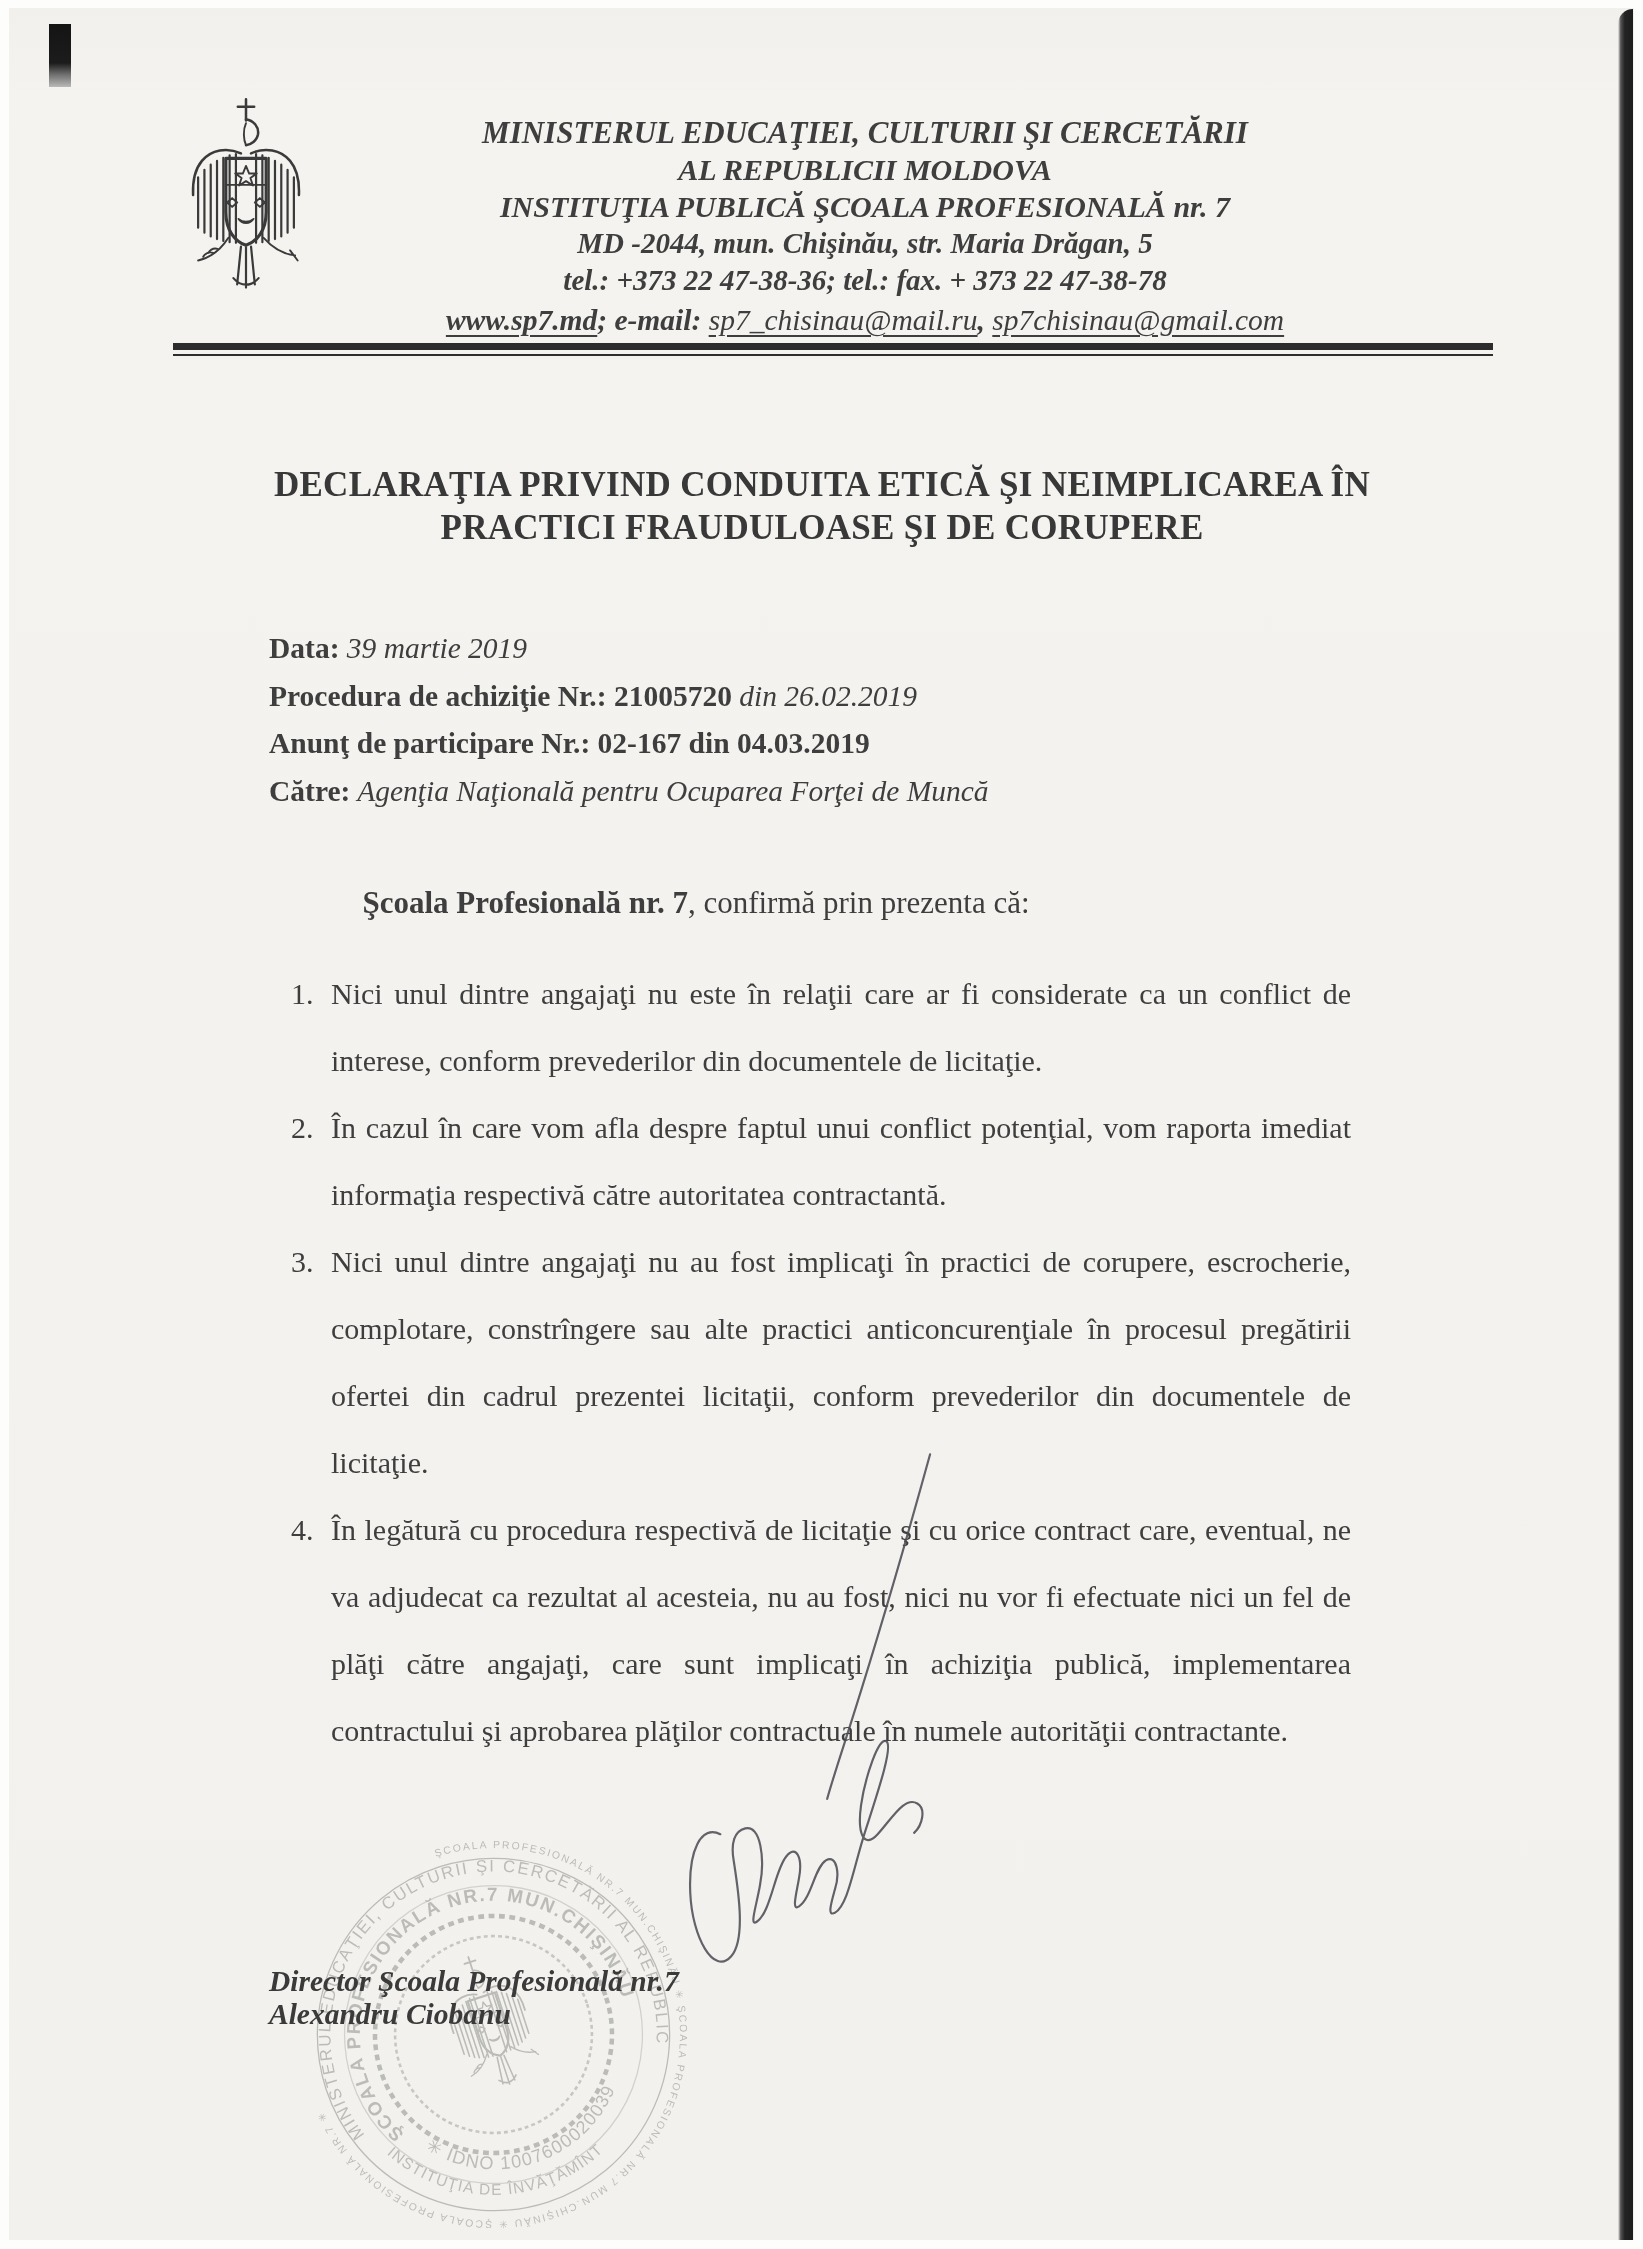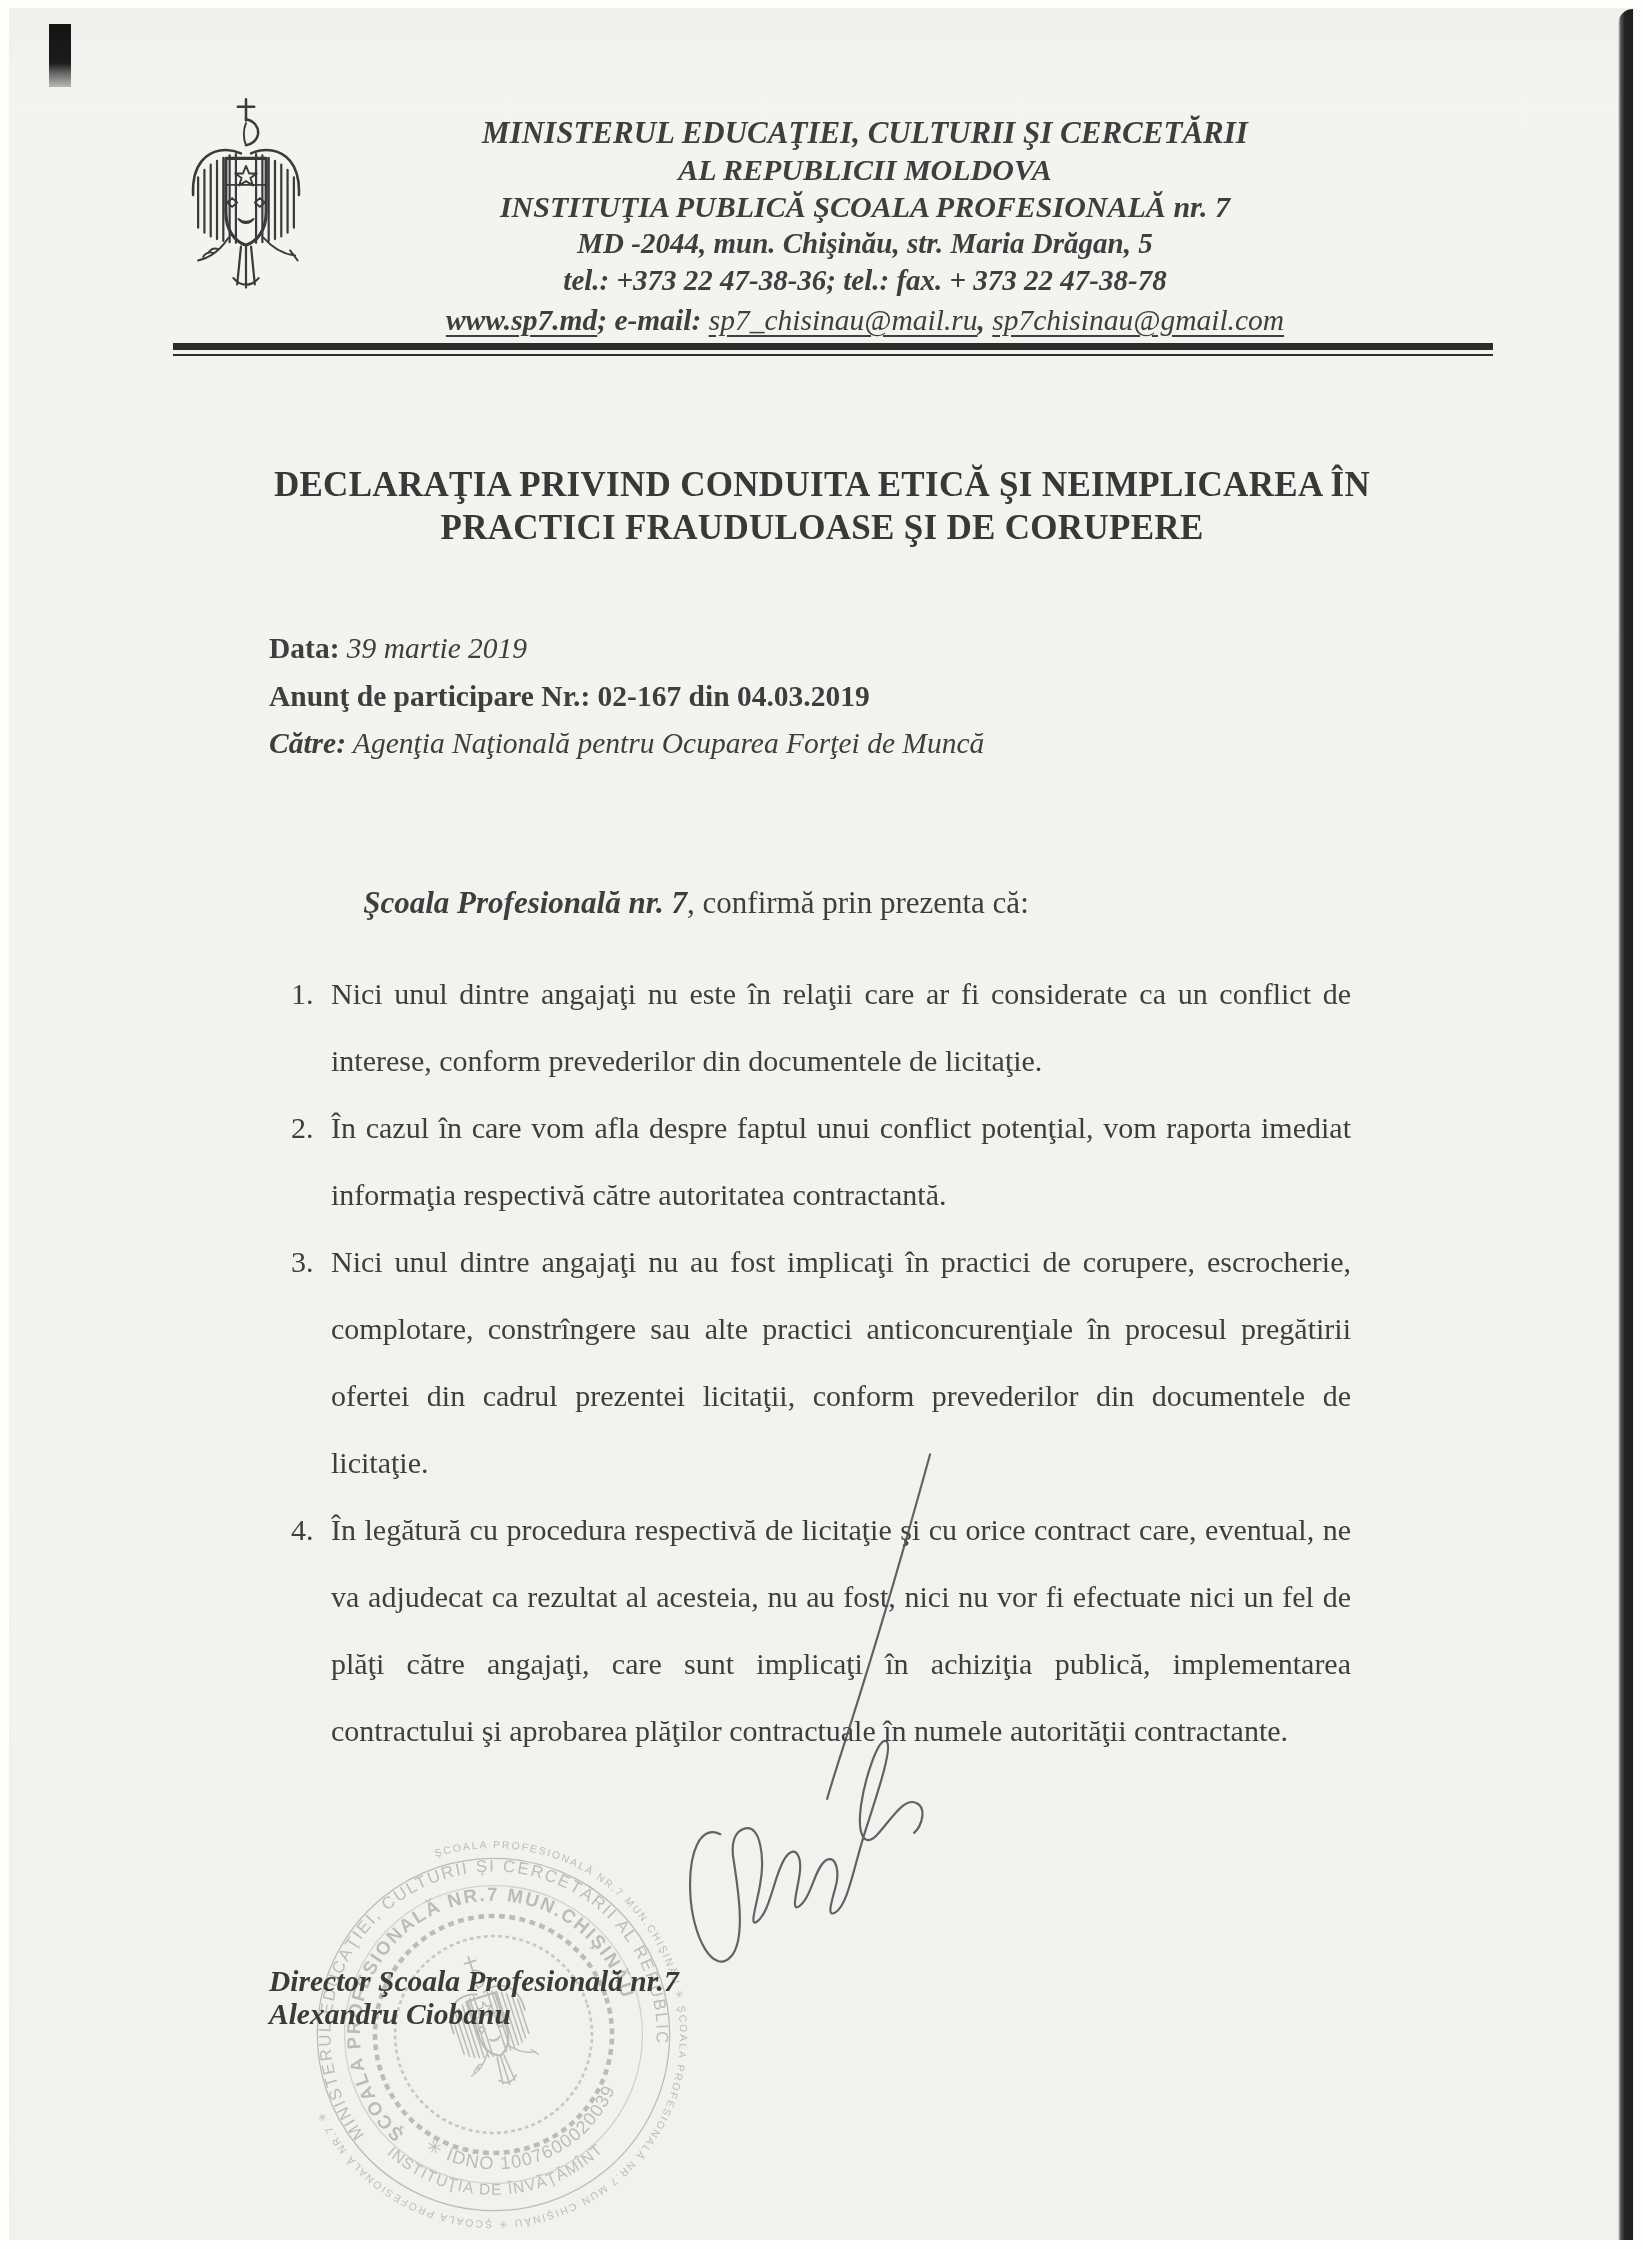--- a/index.html
+++ b/index.html
@@ -55,21 +55,21 @@
   .doc-title{
     position:absolute;left:0;top:463px;width:1644px;text-align:center;
     font-weight:bold;font-size:35px;line-height:43px;color:#383838;
     letter-spacing:0.3px;z-index:2;
   }
   
   .meta{position:absolute;left:269px;top:629px;font-size:29.5px;line-height:38px;z-index:2;}
   .meta .row{margin-bottom:9.6px;}
   .b{font-weight:bold;}
   .i{font-style:italic;}
-  .bi{font-weight:bold;font-style:italic;}
+  .bi{font-weight:bold;}
   
   .confirm{
     position:absolute;left:0;top:885px;width:1392px;text-align:center;
     font-size:31px;z-index:2;
   }
   
   .list{
     position:absolute;left:291px;top:960px;width:1060px;
     font-size:30px;line-height:67px;text-align:justify;z-index:2;
   }
@@ -159,20 +159,21 @@
     <div class="bar2"></div>
   </div>
 
   <div class="doc-title">
     <div>DECLARAŢIA PRIVIND CONDUITA ETICĂ ŞI NEIMPLICAREA ÎN</div>
     <div>PRACTICI FRAUDULOASE ŞI DE CORUPERE</div>
   </div>
 
   <div class="meta">
     <div class="row"><span class="b">Data:</span><span class="i"> 39 martie 2019</span></div>
+    <div class="row"><span class="b">Procedura de achiziţie Nr.: 21005720 </span><span class="i">din 26.02.2019</span></div>
     <div class="row"><span class="b">Anunţ de participare Nr.: 02-167 din 04.03.2019</span></div>
     <div class="row"><span class="bi">Către:</span><span class="i"> Agenţia Naţională pentru Ocuparea Forţei de Muncă</span></div>
   </div>
 
   <div class="confirm"><span class="bi">Şcoala Profesională nr. 7</span><span>, confirmă prin prezenta că:</span></div>
 
   <div class="list">
     <div class="item"><span class="num">1.</span><span>Nici unul dintre angajaţi  nu este în relaţii care ar fi considerate ca un conflict de interese, conform prevederilor din documentele de licitaţie.</span></div>
     <div class="item"><span class="num">2.</span><span>În cazul în care vom afla despre faptul unui conflict potenţial, vom raporta imediat informaţia respectivă către autoritatea contractantă.</span></div>
     <div class="item"><span class="num">3.</span><span>Nici unul dintre angajaţi nu au fost implicaţi în practici de corupere, escrocherie, complotare, constrîngere sau alte practici anticoncurenţiale în procesul pregătirii ofertei din cadrul prezentei licitaţii, conform prevederilor din documentele de licitaţie.</span></div>

